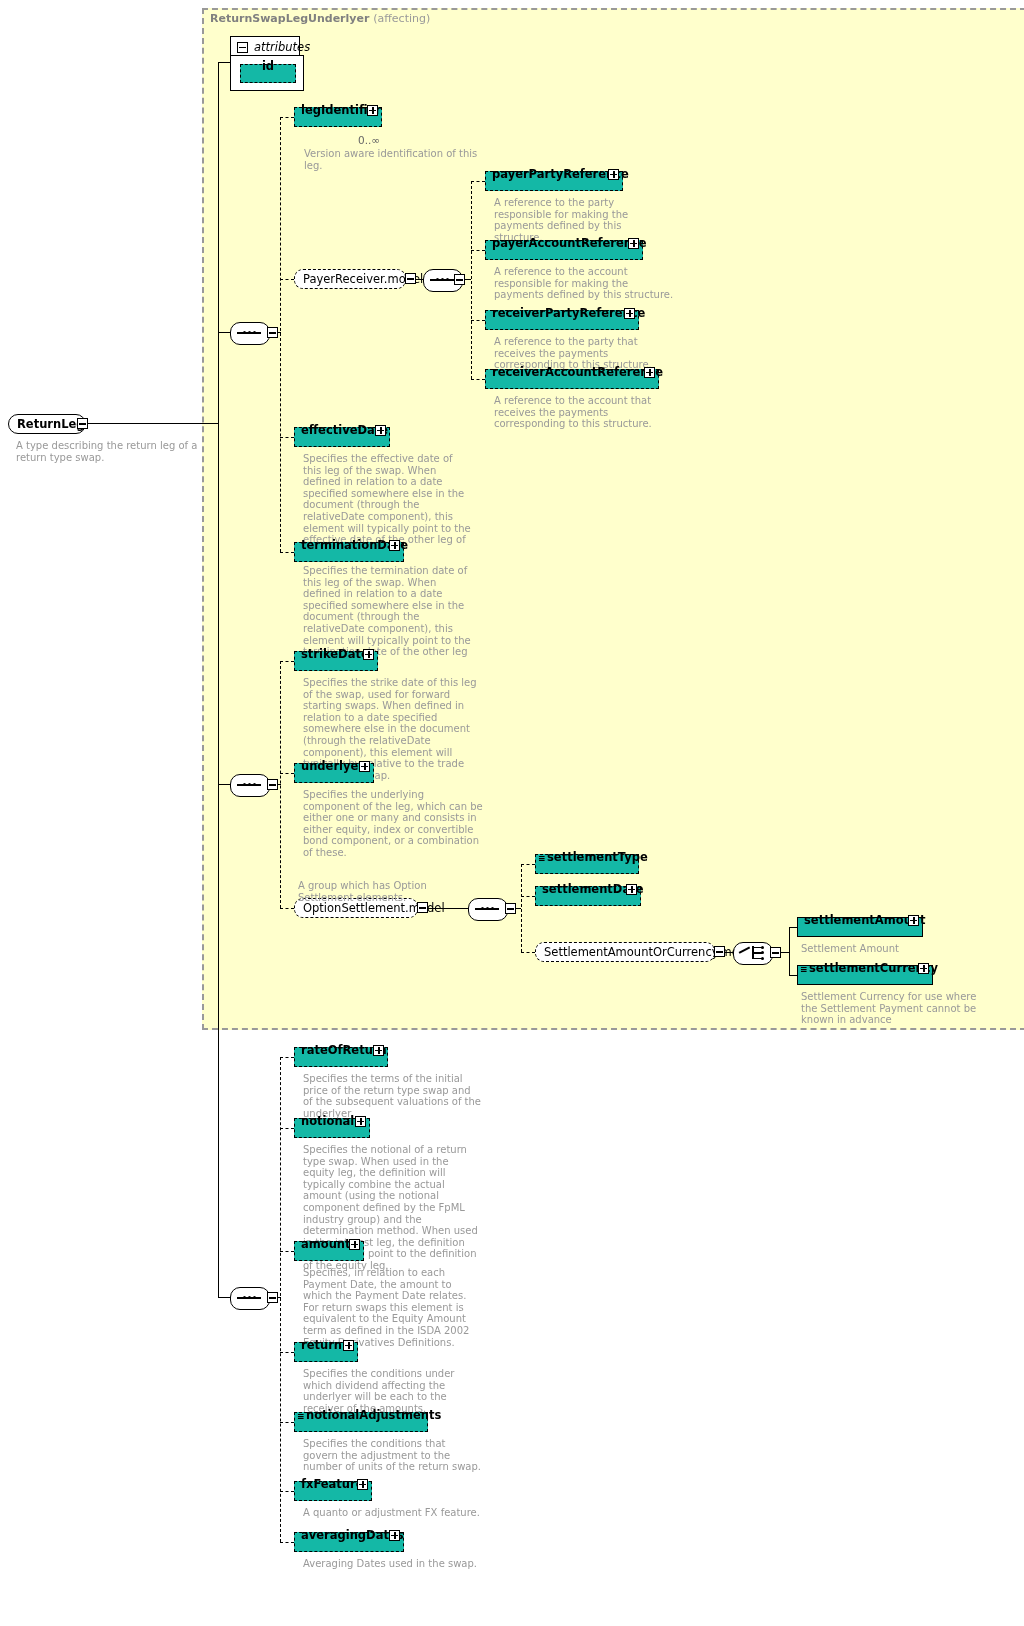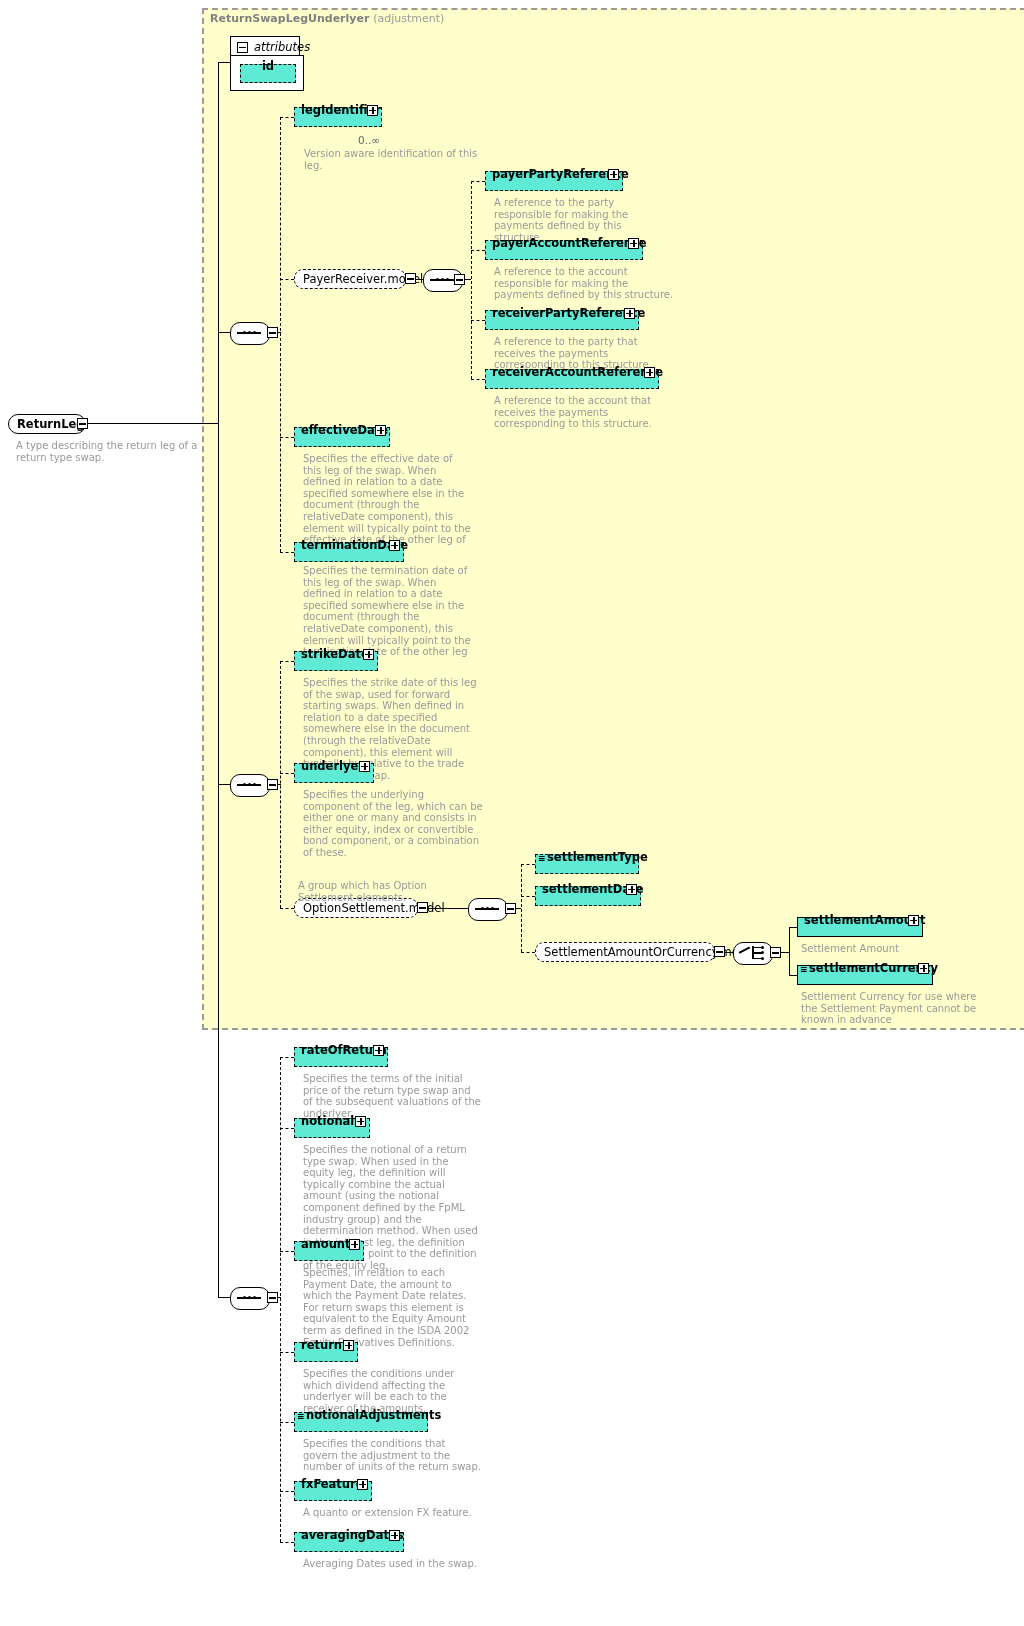--- a/index.html
+++ b/index.html
@@ -20,21 +20,21 @@
   #ext-title{
     position:absolute;left:210px;top:12px;
     font-size:11px;font-weight:bold;color:#808080;
     white-space:nowrap;
   }
   #ext-title .ext-kind{font-weight:normal;color:#9a9a9a;}
 
   
   .node{
     position:absolute;box-sizing:border-box;
-    background:#5eead4;
+    background:#14b8a6;
     font-size:11.5px;font-weight:bold;color:#000;
     line-height:17px;
     padding:1px 3px 15px 6px;
     white-space:nowrap;
     display:flex;align-items:center;
   }
   .node.dashed{border:1.5px dashed #000;}
   .node.solid{border:1.5px solid #000;}
   
   .node::after{
@@ -148,21 +148,21 @@
   .dln{position:absolute;}
   .dln.h{height:0;border-top:1px dashed #000;}
   .dln.v{width:0;border-left:1px dashed #000;}
 </style>
 </head>
 <body>
 
 <div id="ext-region"></div>
 <div id="ext-title">
   <span>ReturnSwapLegUnderlyer</span>
-  <span class="ext-kind">(adjustment)</span>
+  <span class="ext-kind">(affecting)</span>
 </div>
 
 <div class="model-node solidline" style="left:8px;top:414px;width:78px;height:20px;border-radius:10px;">
   <span class="node-label" style="font-weight:bold;">ReturnLeg</span>
 </div>
 <div class="side-exp" style="left:77px;top:418px;"></div>
 <div class="desc" style="left:16px;top:440px;width:182px;">A type describing the return leg of a return type swap.</div>
 
 <div class="ln h" style="left:88px;top:423px;width:130px;"></div>
 
@@ -417,20 +417,20 @@
   <span class="enum-mark">≡</span>
   <span class="node-label">notionalAdjustments</span>
 </div>
 <div class="desc" style="left:303px;top:1438px;width:180px;">Specifies the conditions that govern the adjustment to the number of units of the return swap.</div>
 
 <div class="dln h" style="left:280px;top:1491px;width:14px;"></div>
 <div class="node dashed" style="left:294px;top:1481px;width:78px;height:20px;">
   <span class="node-label">fxFeature</span>
   <span class="expander plus" style="position:absolute;right:3px;"></span>
 </div>
-<div class="desc" style="left:303px;top:1507px;width:180px;">A quanto or extension FX feature.</div>
+<div class="desc" style="left:303px;top:1507px;width:180px;">A quanto or adjustment FX feature.</div>
 
 <div class="dln h" style="left:280px;top:1542px;width:14px;"></div>
 <div class="node dashed" style="left:294px;top:1532px;width:110px;height:20px;">
   <span class="node-label">averagingDates</span>
   <span class="expander plus" style="position:absolute;right:3px;"></span>
 </div>
 <div class="desc" style="left:303px;top:1558px;width:180px;">Averaging Dates used in the swap.</div>
 
 </body></html>

